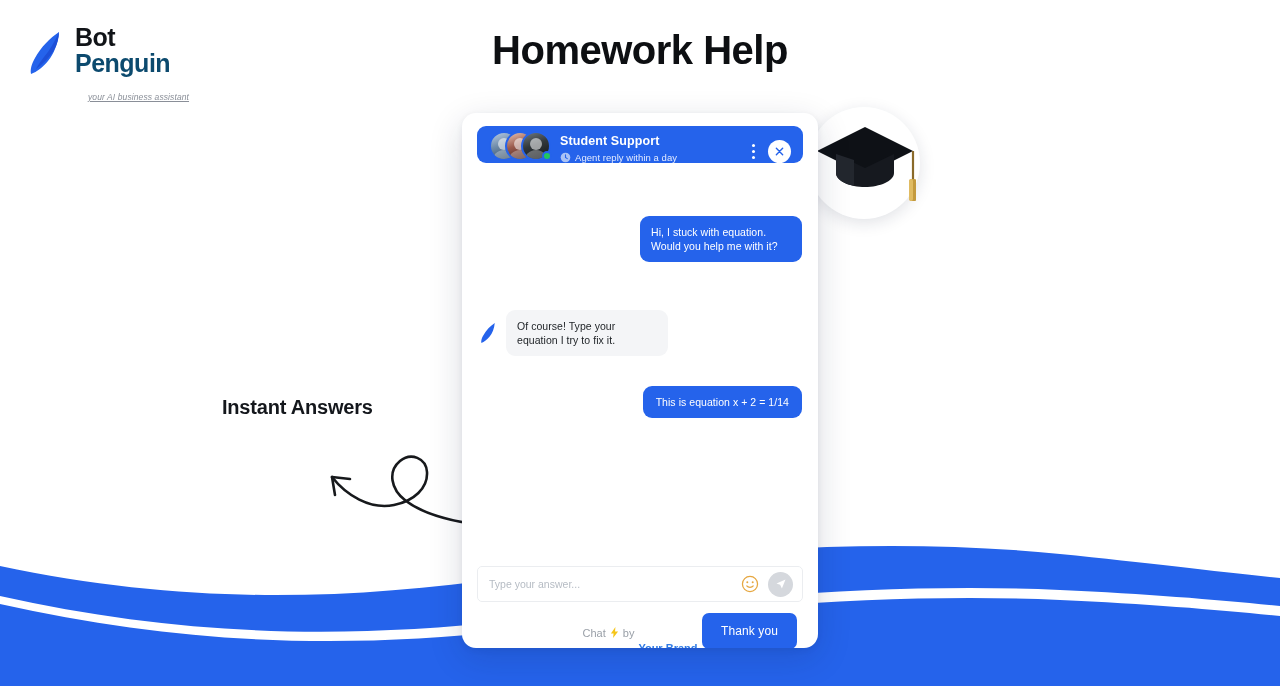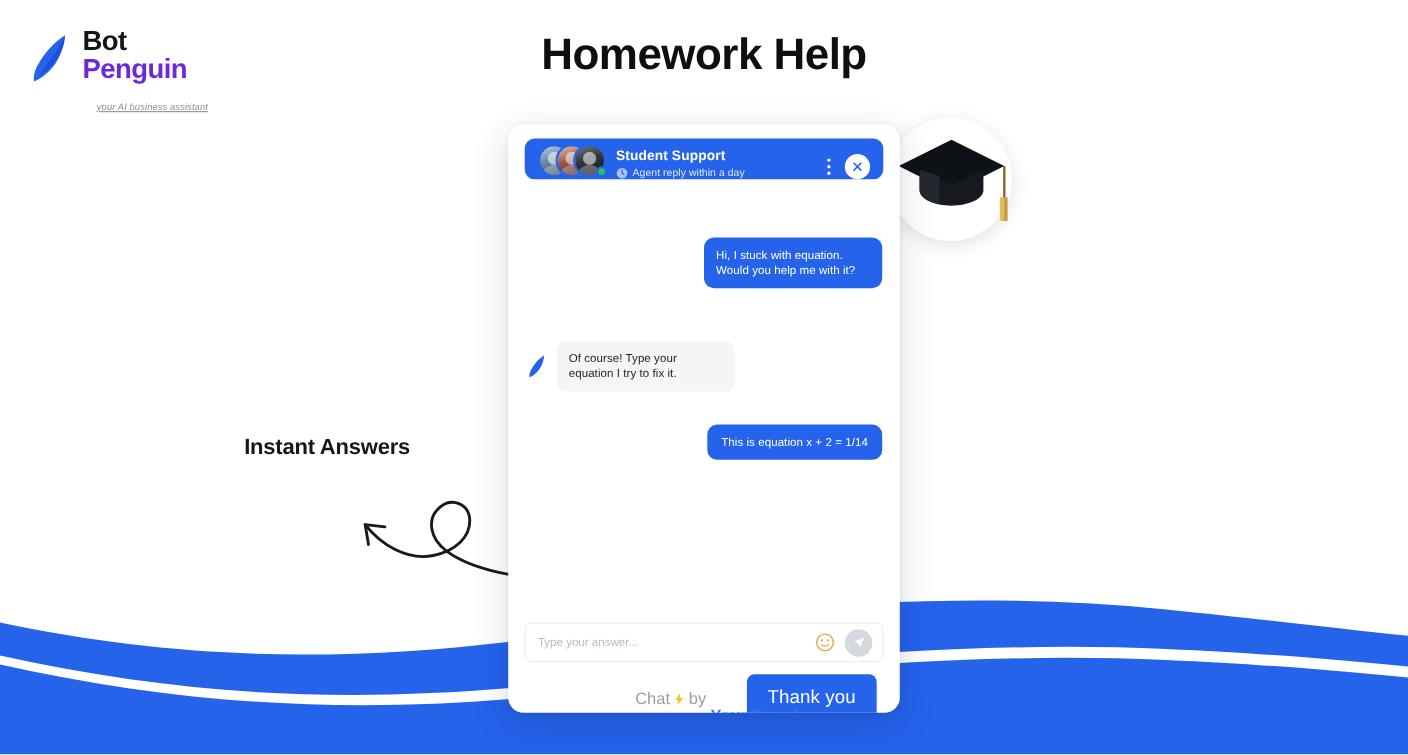--- a/index.html
+++ b/index.html
@@ -16,21 +16,21 @@
 
   
   .logo { position: absolute; left: 28px; top: 24px; width: 180px; height: 66px; }
   .logo-bird { position: absolute; left: 0px; top: 6px; width: 38px; height: 46px; }
   .logo-text { position: absolute; left: 47px; top: 0px; }
   .logo-bot {
     font-size: 25px; font-weight: bold; color: #111418;
     letter-spacing: -0.5px; line-height: 26px;
   }
   .logo-penguin {
-    font-size: 25px; font-weight: bold; color: #6d28d9;
+    font-size: 25px; font-weight: bold; color: #0c4a6e;
     letter-spacing: -0.5px; line-height: 26px;
   }
   .logo-tagline {
     position: absolute; left: 60px; top: 68px;
     font-size: 8.5px; color: #8a8f98; font-style: italic;
     letter-spacing: 0.1px; white-space: nowrap; text-decoration: underline;
   }
 
   
   .page-title {
@@ -134,21 +134,21 @@
   }
   .bubble.user.short { max-width: none; white-space: nowrap; padding: 9px 13px; }
   .bubble.solution { max-width: 172px; padding: 12px 13px; }
   .sol-q { margin-bottom: 9px; }
   .sol-line { line-height: 12.5px; }
 
   .thank-row { position: absolute; left: 0; top: 500px; width: 356px; padding: 0 21px;
                display: flex; justify-content: flex-end; }
   .thank-btn {
     background: #2563eb; color: #fff; border: none; border-radius: 7px;
-    font-size: 17px; padding: 11px 19px; cursor: pointer;
+    font-size: 12px; padding: 11px 19px; cursor: pointer;
     font-family: "Liberation Sans", sans-serif; letter-spacing: 0.1px;
   }
 
   
   .composer {
     position: absolute; left: 15px; top: 453px; width: 326px; height: 36px;
     border: 1px solid #ebedf0; border-radius: 5px; background: #fff;
     display: flex; align-items: center; padding: 0 9px 0 11px;
   }
   .composer-input {
@@ -158,23 +158,23 @@
   }
   .composer-input::placeholder { color: #b6bcc4; }
   .emoji-btn { width: 18px; height: 18px; flex: none; cursor: pointer; margin-right: 9px; }
   .send-btn {
     width: 25px; height: 25px; border-radius: 50%; background: #d5d8dd;
     flex: none; display: flex; align-items: center; justify-content: center; cursor: pointer;
   }
 
   
   .card-footer {
-    position: absolute; left: 12px; top: 498px; width: 356px;
+    position: absolute; left: 0; top: 498px; width: 356px;
     display: flex; align-items: center; justify-content: center; gap: 4px;
-    font-size: 15px;
+    font-size: 11px;
   }
   .ft-chat { color: #9aa0a8; }
   .ft-bolt { width: 9px; height: 11px; }
   .ft-by { color: #9aa0a8; }
   .ft-brand { color: #2f7ae5; font-weight: bold; cursor: pointer; margin-top: 31px; }
 </style>
 </head>
 <body>
 
 <div class="stage">

